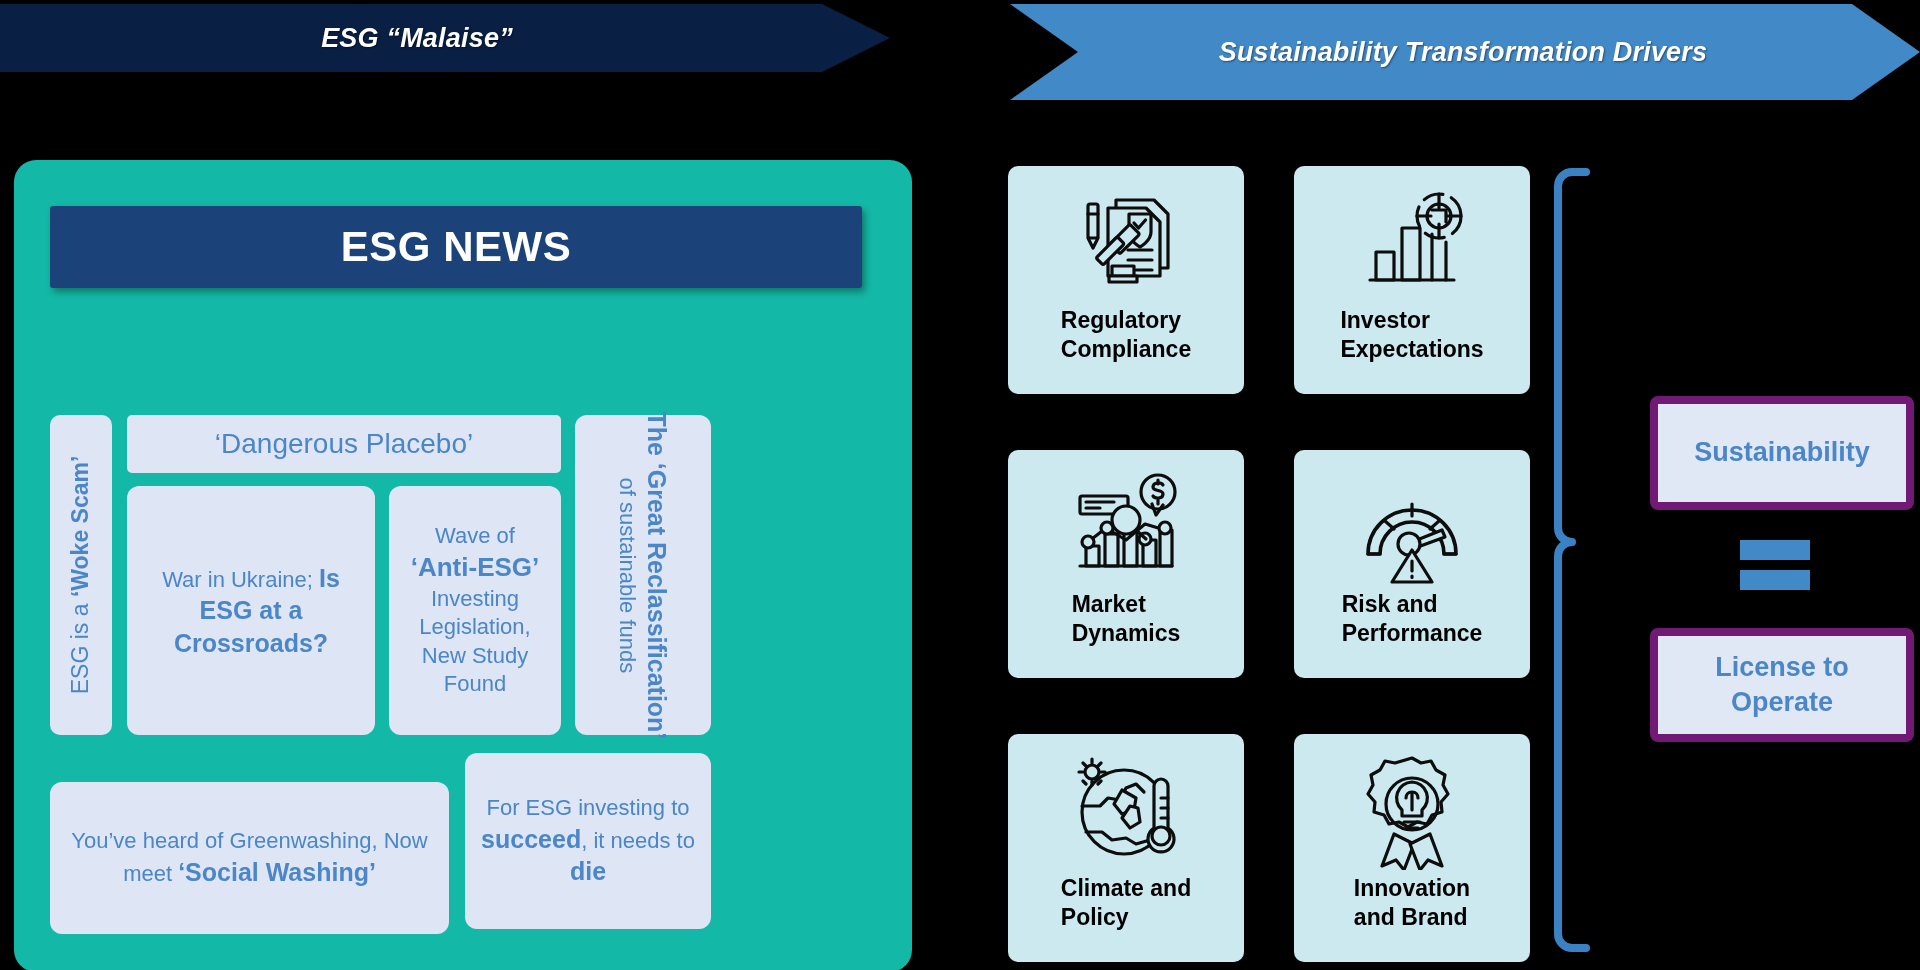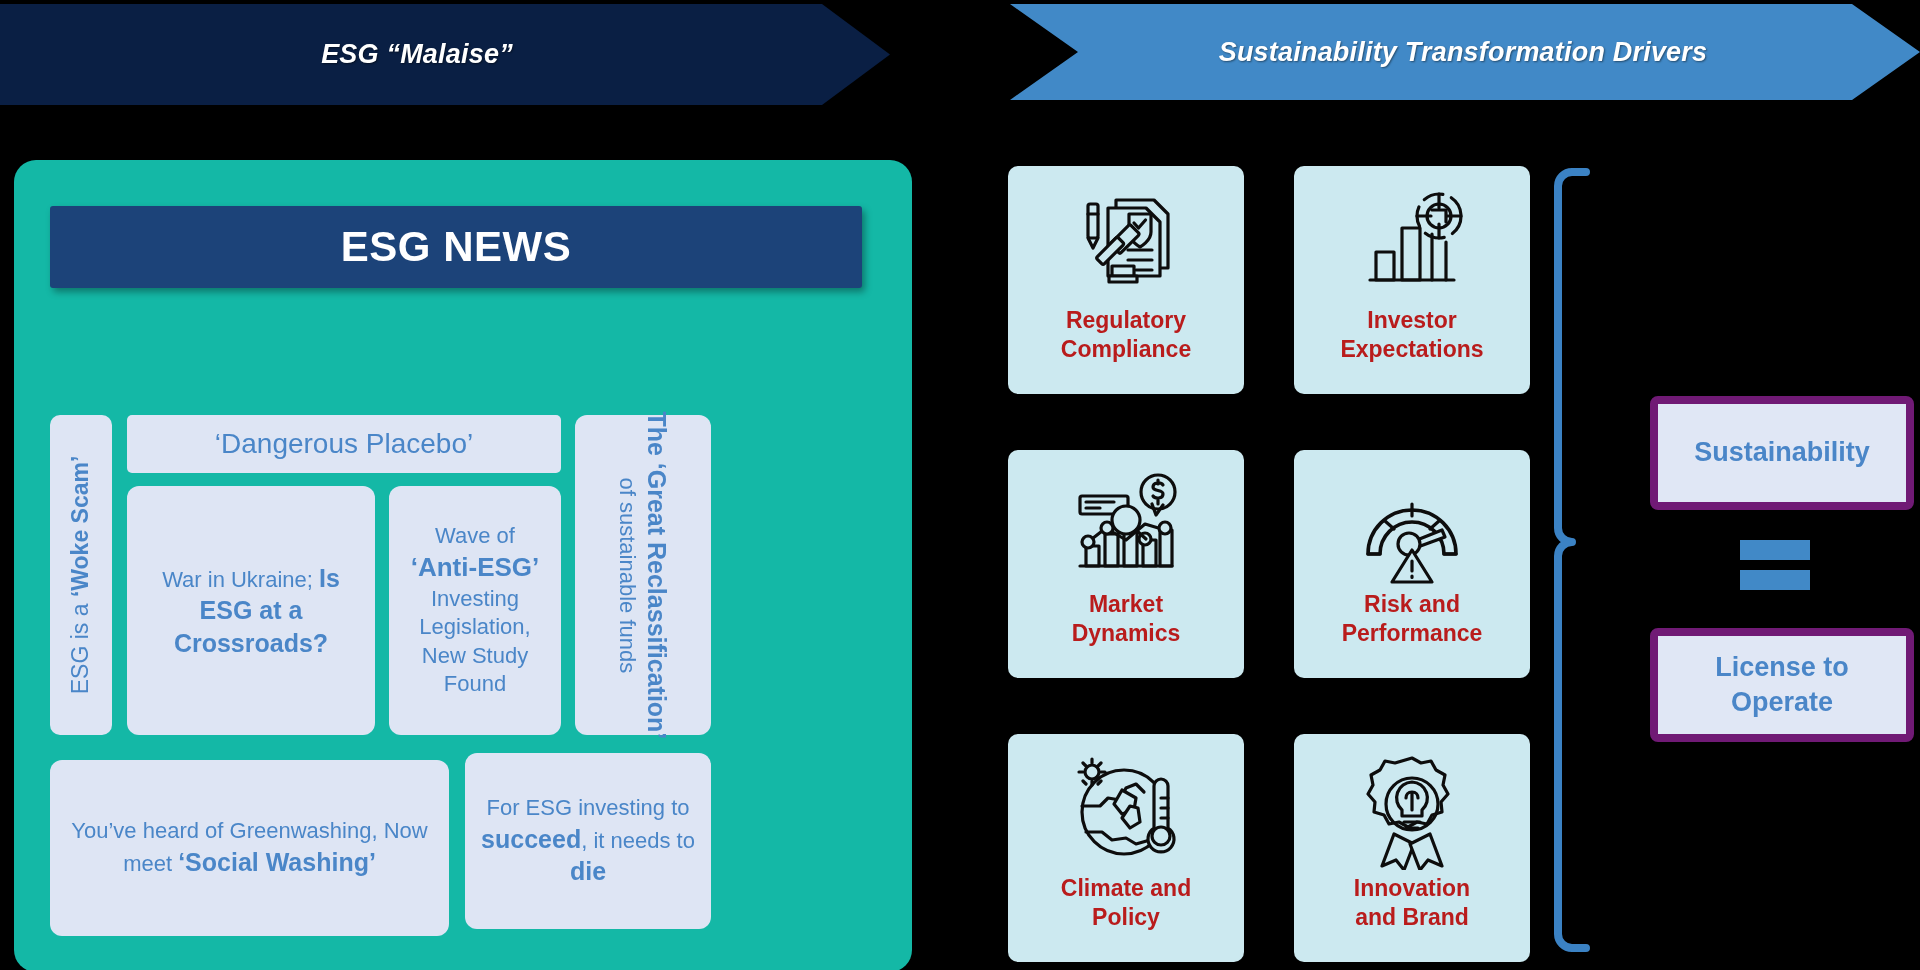--- a/index.html
+++ b/index.html
@@ -1,21 +1,21 @@
 <!DOCTYPE html>
 <html><head>
 <meta charset="utf-8">
 <style>
   html,body{margin:0;padding:0;background:#000;}
   body{width:1920px;height:970px;position:relative;overflow:hidden;
        font-family:"Liberation Sans","DejaVu Sans",sans-serif;}
 
   
   .chev{position:absolute;display:flex;align-items:center;justify-content:center;}
-  #chev-left{left:0;top:4px;width:890px;height:101px;background:#0A1F44;
+  #chev-left{left:0;top:4px;width:890px;height:68px;background:#0A1F44;
              clip-path:polygon(0 0, 822px 0, 890px 50%, 822px 100%, 0 100%);}
   #chev-right{left:1010px;top:4px;width:910px;height:96px;background:#4189C7;
               clip-path:polygon(0 0, 842px 0, 910px 50%, 842px 100%, 0 100%, 68px 50%);}
   .chev-label{color:#fff;font-style:italic;font-weight:bold;font-size:27px;
               letter-spacing:.2px;text-shadow:1px 1px 2px rgba(0,0,0,.45);white-space:nowrap;}
   #chev-left .chev-label{transform:translateX(-28px);}
   #chev-right .chev-label{transform:translateX(-12px);margin-left:20px;}
 
   
   #news-panel{position:absolute;left:14px;top:140px;width:898px;height:812px;
@@ -38,30 +38,30 @@
                 font-weight:normal;font-size:28px;}
   
   #tile-ukraine{left:113px;top:326px;width:248px;height:249px;padding:0 14px;text-align:center;}
   
   #tile-antiesg{left:375px;top:326px;width:172px;height:249px;padding:16px 10px;}
   
   #tile-reclass{left:561px;top:255px;width:136px;height:320px;}
   #tile-reclass .vtxt{transform:rotate(90deg);white-space:nowrap;font-size:22px;line-height:1.25;}
   #tile-reclass .vtxt .l1{font-weight:bold;font-size:25px;}
   
-  #tile-greenwash{left:36px;top:600px;width:399px;height:176px;padding:0 18px;}
+  #tile-greenwash{left:36px;top:622px;width:399px;height:152px;padding:0 18px;}
   #tile-succeed{left:451px;top:593px;width:246px;height:176px;padding:0 16px;}
 
   
   .card{position:absolute;width:236px;height:228px;background:#CCE9F0;border-radius:10px;
         box-shadow:0 3px 7px rgba(0,0,0,.45);
         display:flex;flex-direction:column;align-items:center;}
   .card .ico{height:128px;display:flex;align-items:center;justify-content:center;
              margin-top:12px;}
-  .card .lab{font-weight:bold;font-size:23px;color:#b91c1c;text-align:center;line-height:1.25;}
+  .card .lab{font-weight:bold;font-size:23px;color:#000000;line-height:1.25;}
   #card-0{left:1008px;top:166px;}
   #card-1{left:1294px;top:166px;}
   #card-2{left:1008px;top:450px;}
   #card-3{left:1294px;top:450px;}
   #card-4{left:1008px;top:734px;}
   #card-5{left:1294px;top:734px;}
 
   
   #brace{position:absolute;left:1552px;top:168px;width:46px;height:784px;}
   .obox{position:absolute;background:#E0E7F5;border:8px solid #701a75;border-radius:8px;

